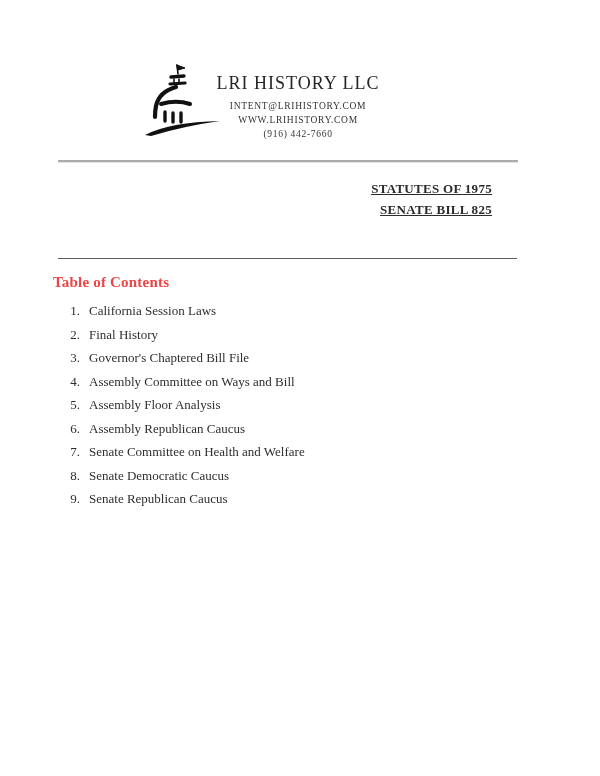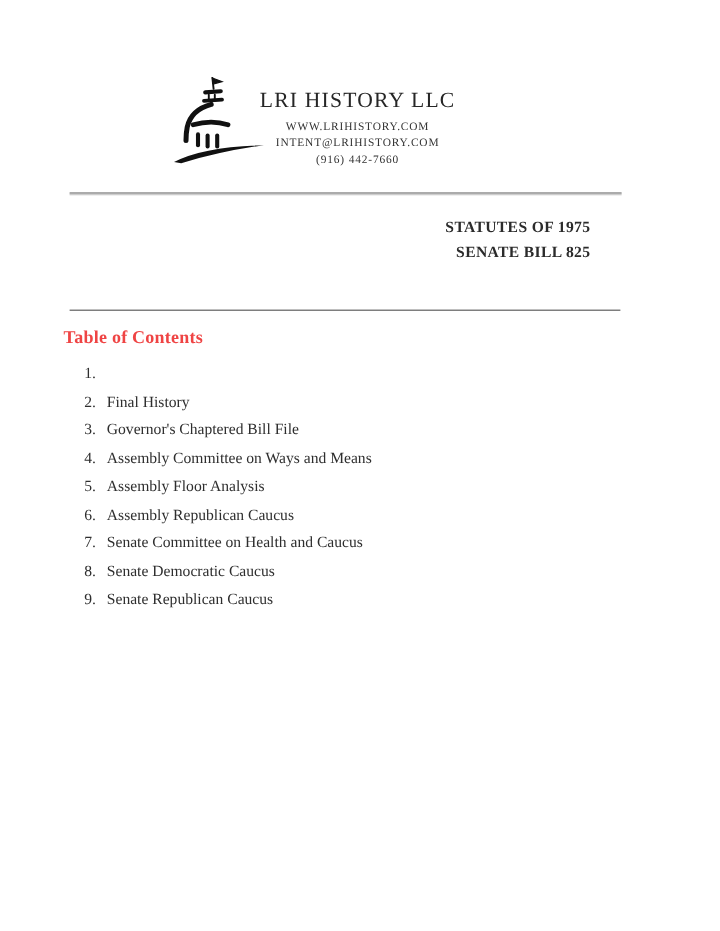--- a/index.html
+++ b/index.html
@@ -66,21 +66,21 @@
     position: absolute;
     right: 108px;
     top: 179px;
     text-align: right;
     font-weight: bold;
     font-size: 13px;
     line-height: 20.5px;
     letter-spacing: 0.3px;
     color: #2b2b2b;
   }
-  .reference div { white-space: pre; }
+  .reference div { white-space: pre; text-decoration: underline; }
 
   
   .toc-title {
     position: absolute;
     left: 53px;
     top: 274px;
     font-size: 15px;
     font-weight: bold;
     letter-spacing: 0.2px;
     color: #ef4444;
@@ -133,63 +133,64 @@
       <path d="M23,52 L23,61" stroke-width="3.4"></path>
       <path d="M31,53 L31,62" stroke-width="3.4"></path>
       <path d="M39,53 L39,62" stroke-width="3.4"></path>
     </g>
 
     <path d="M3,75 Q 28,62 78,61 Q 42,66 9,76 Z" fill="#111111"></path>
   </svg>
 
   <div class="header-text">
     <div class="company-name">LRI HISTORY LLC</div>
+    <div class="contact-line">INTENT@LRIHISTORY.COM</div>
     <div class="contact-line">WWW.LRIHISTORY.COM</div>
-    <div class="contact-line">INTENT@LRIHISTORY.COM</div>
     <div class="contact-line">(916) 442-7660</div>
   </div>
 
   <div class="rule-top"></div>
 
   <div class="reference">
     <div>STATUTES OF 1975</div>
     <div>SENATE BILL 825</div>
   </div>
 
   <div class="rule-bottom"></div>
 
   <div class="toc-title">Table of Contents</div>
 
   <div class="toc-list">
     <div class="toc-row">
       <span class="toc-num">1.</span>
+      <span class="toc-label">California Session Laws</span>
     </div>
     <div class="toc-row">
       <span class="toc-num">2.</span>
       <span class="toc-label">Final History</span>
     </div>
     <div class="toc-row">
       <span class="toc-num">3.</span>
       <span class="toc-label">Governor's Chaptered Bill File</span>
     </div>
     <div class="toc-row">
       <span class="toc-num">4.</span>
-      <span class="toc-label">Assembly Committee on Ways and Means</span>
+      <span class="toc-label">Assembly Committee on Ways and Bill</span>
     </div>
     <div class="toc-row">
       <span class="toc-num">5.</span>
       <span class="toc-label">Assembly Floor Analysis</span>
     </div>
     <div class="toc-row">
       <span class="toc-num">6.</span>
       <span class="toc-label">Assembly Republican Caucus</span>
     </div>
     <div class="toc-row">
       <span class="toc-num">7.</span>
-      <span class="toc-label">Senate Committee on Health and Caucus</span>
+      <span class="toc-label">Senate Committee on Health and Welfare</span>
     </div>
     <div class="toc-row">
       <span class="toc-num">8.</span>
       <span class="toc-label">Senate Democratic Caucus</span>
     </div>
     <div class="toc-row">
       <span class="toc-num">9.</span>
       <span class="toc-label">Senate Republican Caucus</span>
     </div>
   </div>

